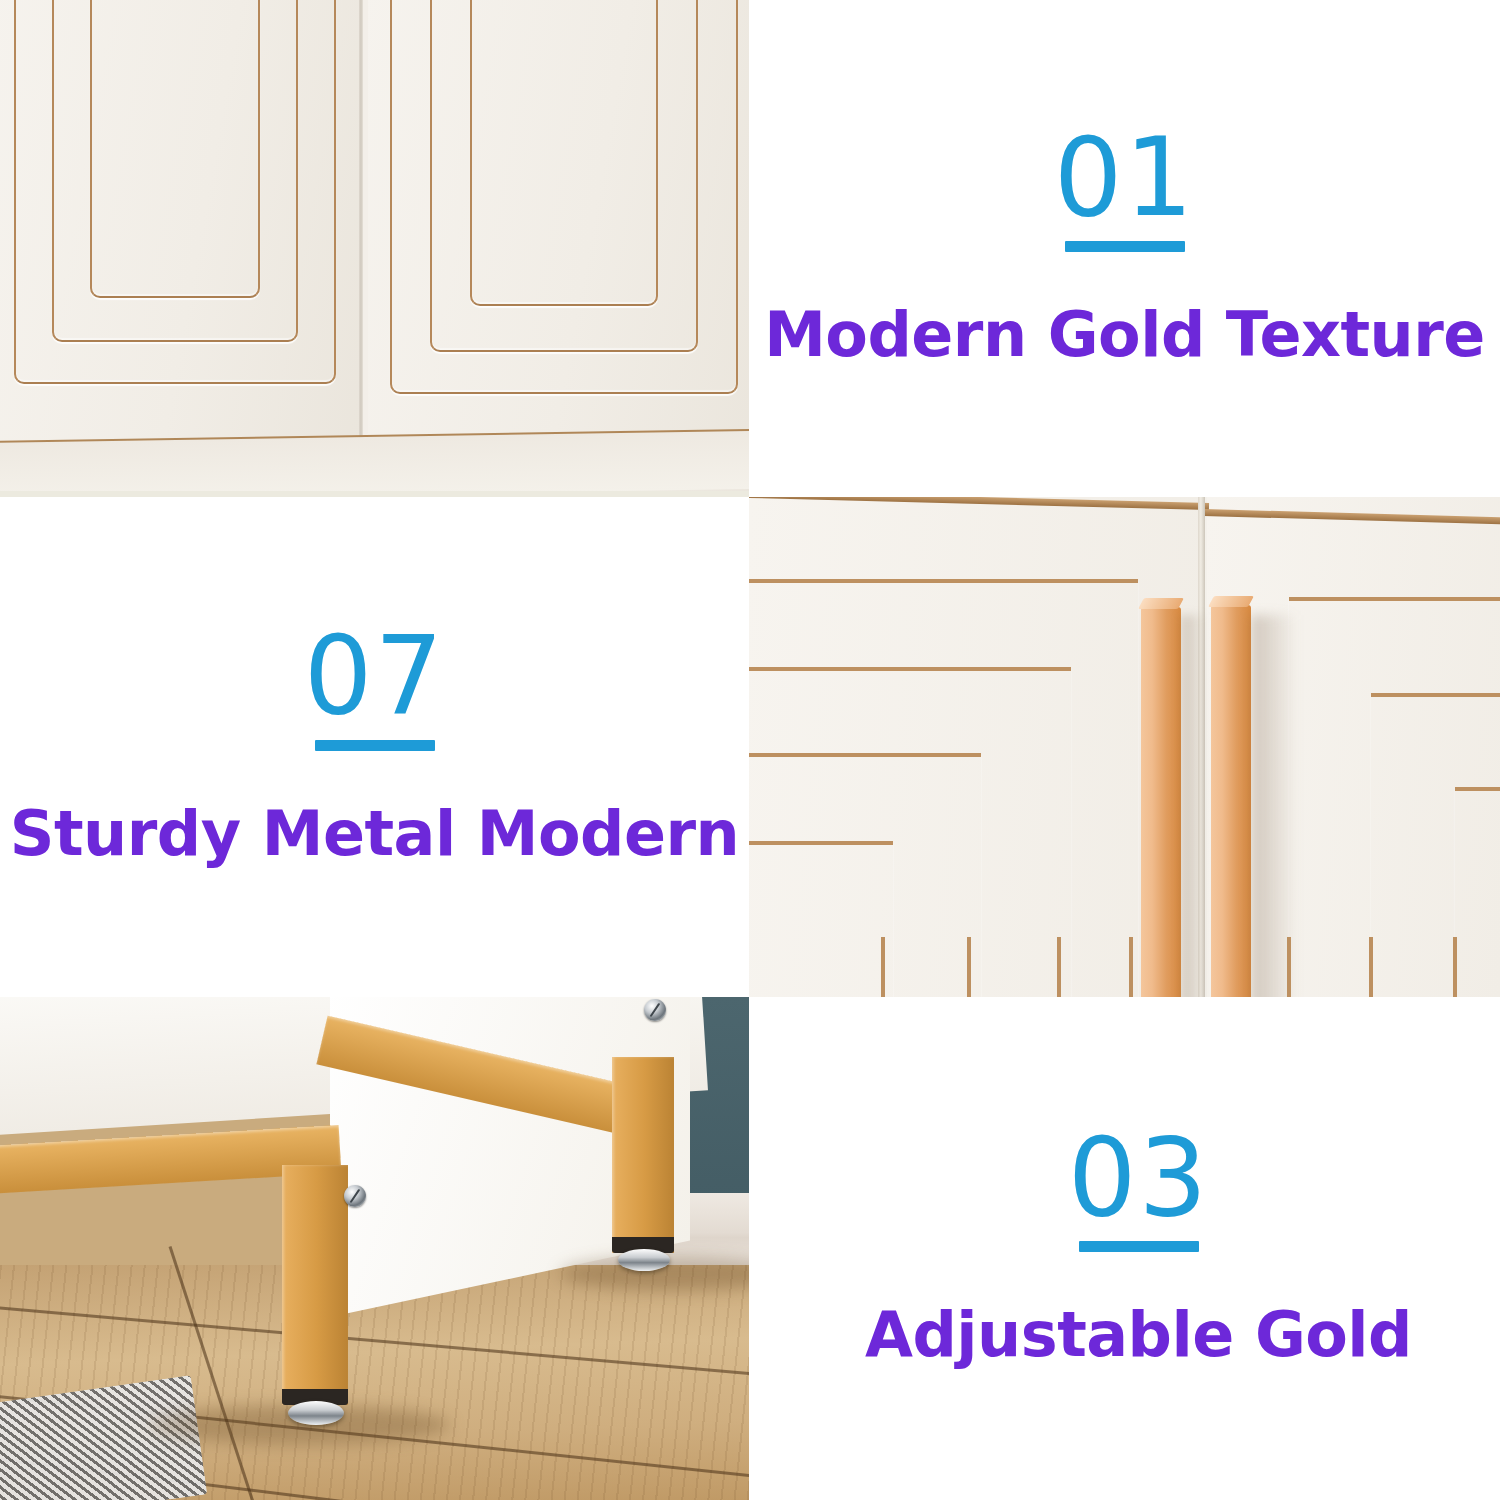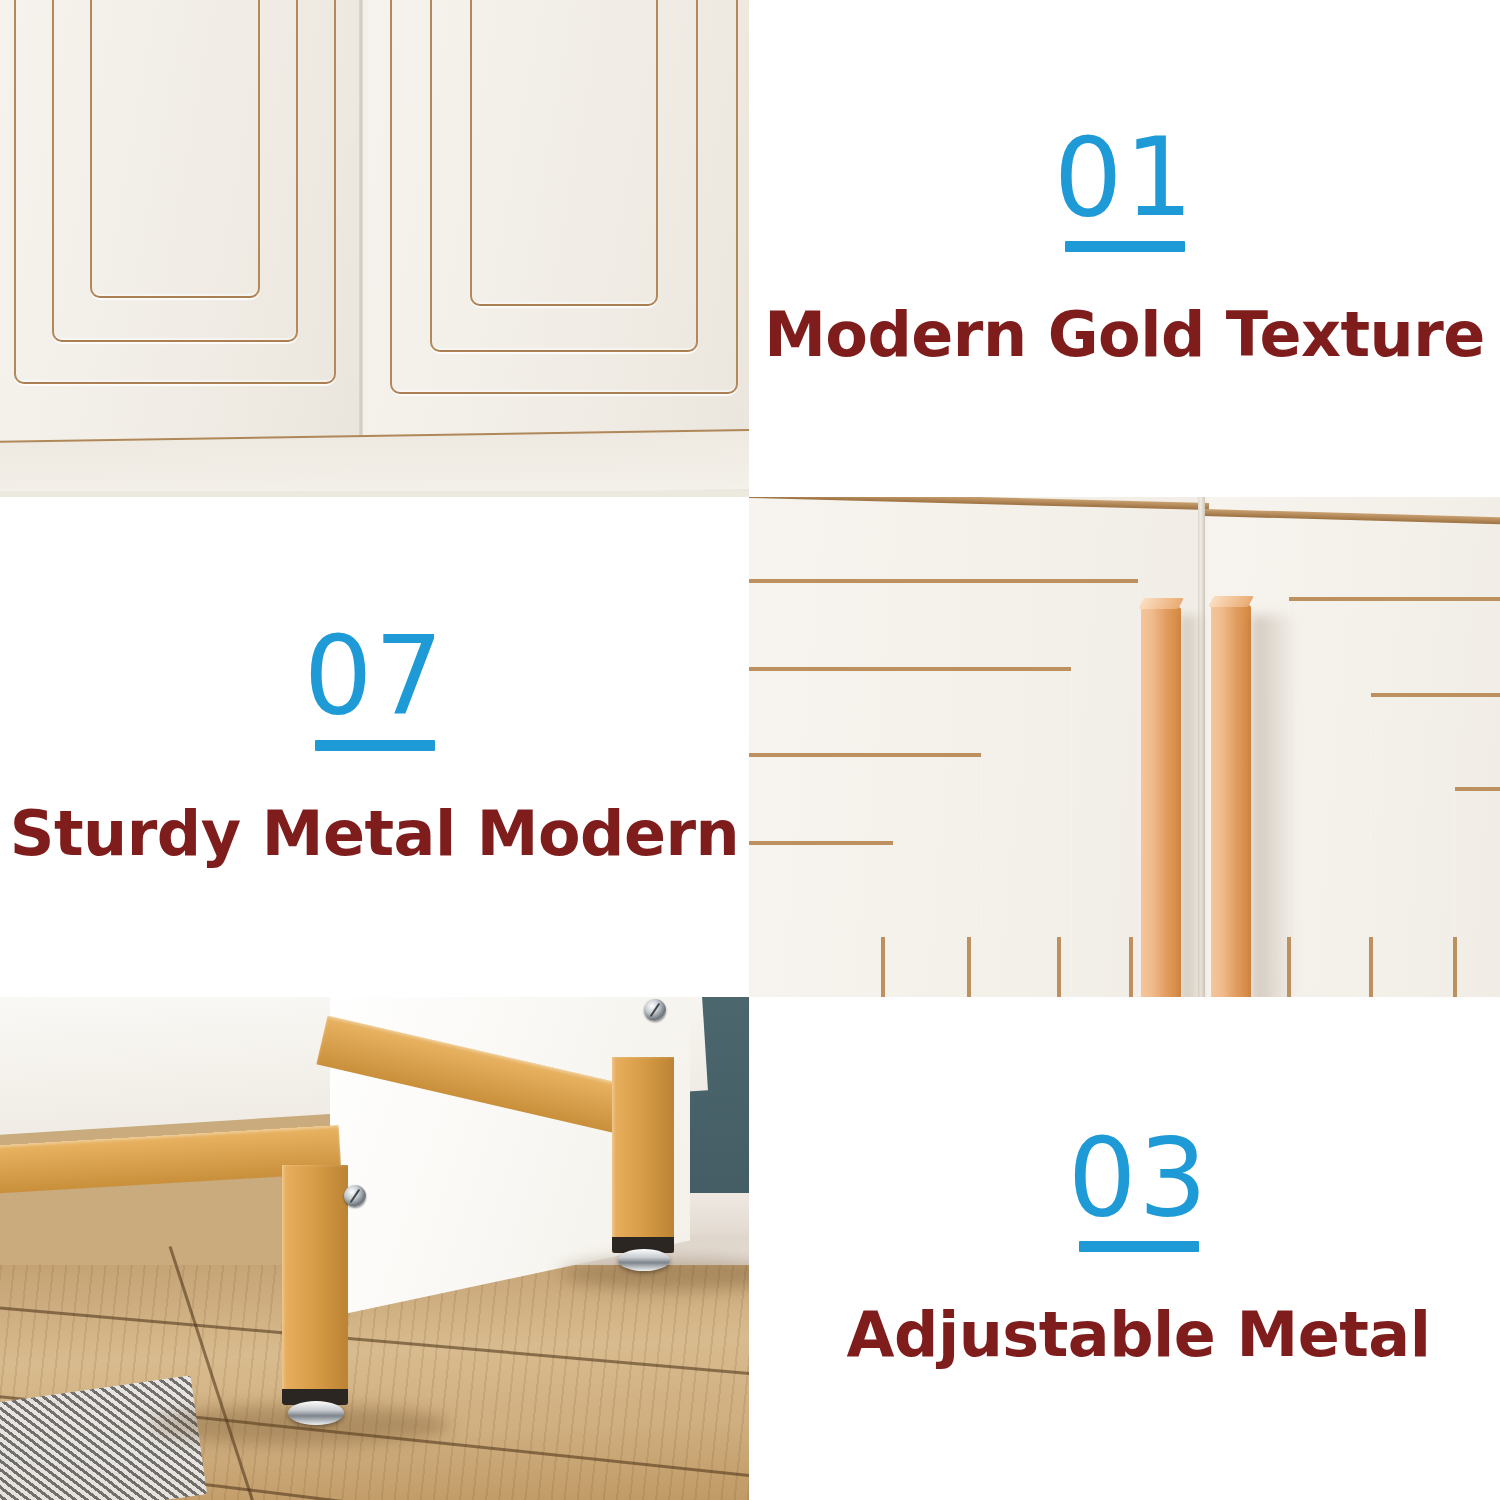--- a/index.html
+++ b/index.html
@@ -22,21 +22,21 @@
   }
   .num-wrap{display:flex;flex-direction:column;align-items:center;}
   .num{
     font-size:108px;line-height:.96;font-weight:400;
     letter-spacing:2px;
     font-family:"DejaVu Sans","Liberation Sans",sans-serif;
   }
   .num-rule{height:11px;width:120px;margin-top:12px;border-radius:1px;}
   .caption{
     margin-top:46px;font-size:62px;font-weight:700;letter-spacing:-.5px;
-    color:#7f1d1d;white-space:nowrap;
+    color:#6d28d9;white-space:nowrap;
     font-family:"DejaVu Sans","Liberation Sans",sans-serif;
   }
 
   
   .doors{background:#f3efe9;}
   .door{
     position:absolute;top:-40px;height:560px;
     background:linear-gradient(100deg,#f6f3ee 0%,#f1ede6 55%,#eae5dc 100%);
   }
   .door.left{left:-10px;width:370px;}
@@ -284,16 +284,16 @@
     </div>
     <div class="foot" style="left:618px;top:252px;width:52px;height:22px;"></div>
     <div class="screw" style="left:644px;top:2px;width:22px;height:22px;"></div>
   </div>
 
   <div class="cell textcell" style="left:763px;top:997px;width:751px;height:503px;">
     <div class="num-wrap">
       <div class="num" style="color:#1e9bd7;">03</div>
       <div class="num-rule" style="background:#1e9bd7;"></div>
     </div>
-    <div class="caption">Adjustable Metal</div>
+    <div class="caption">Adjustable Gold</div>
   </div>
 
 </div>
 
 </body></html>

